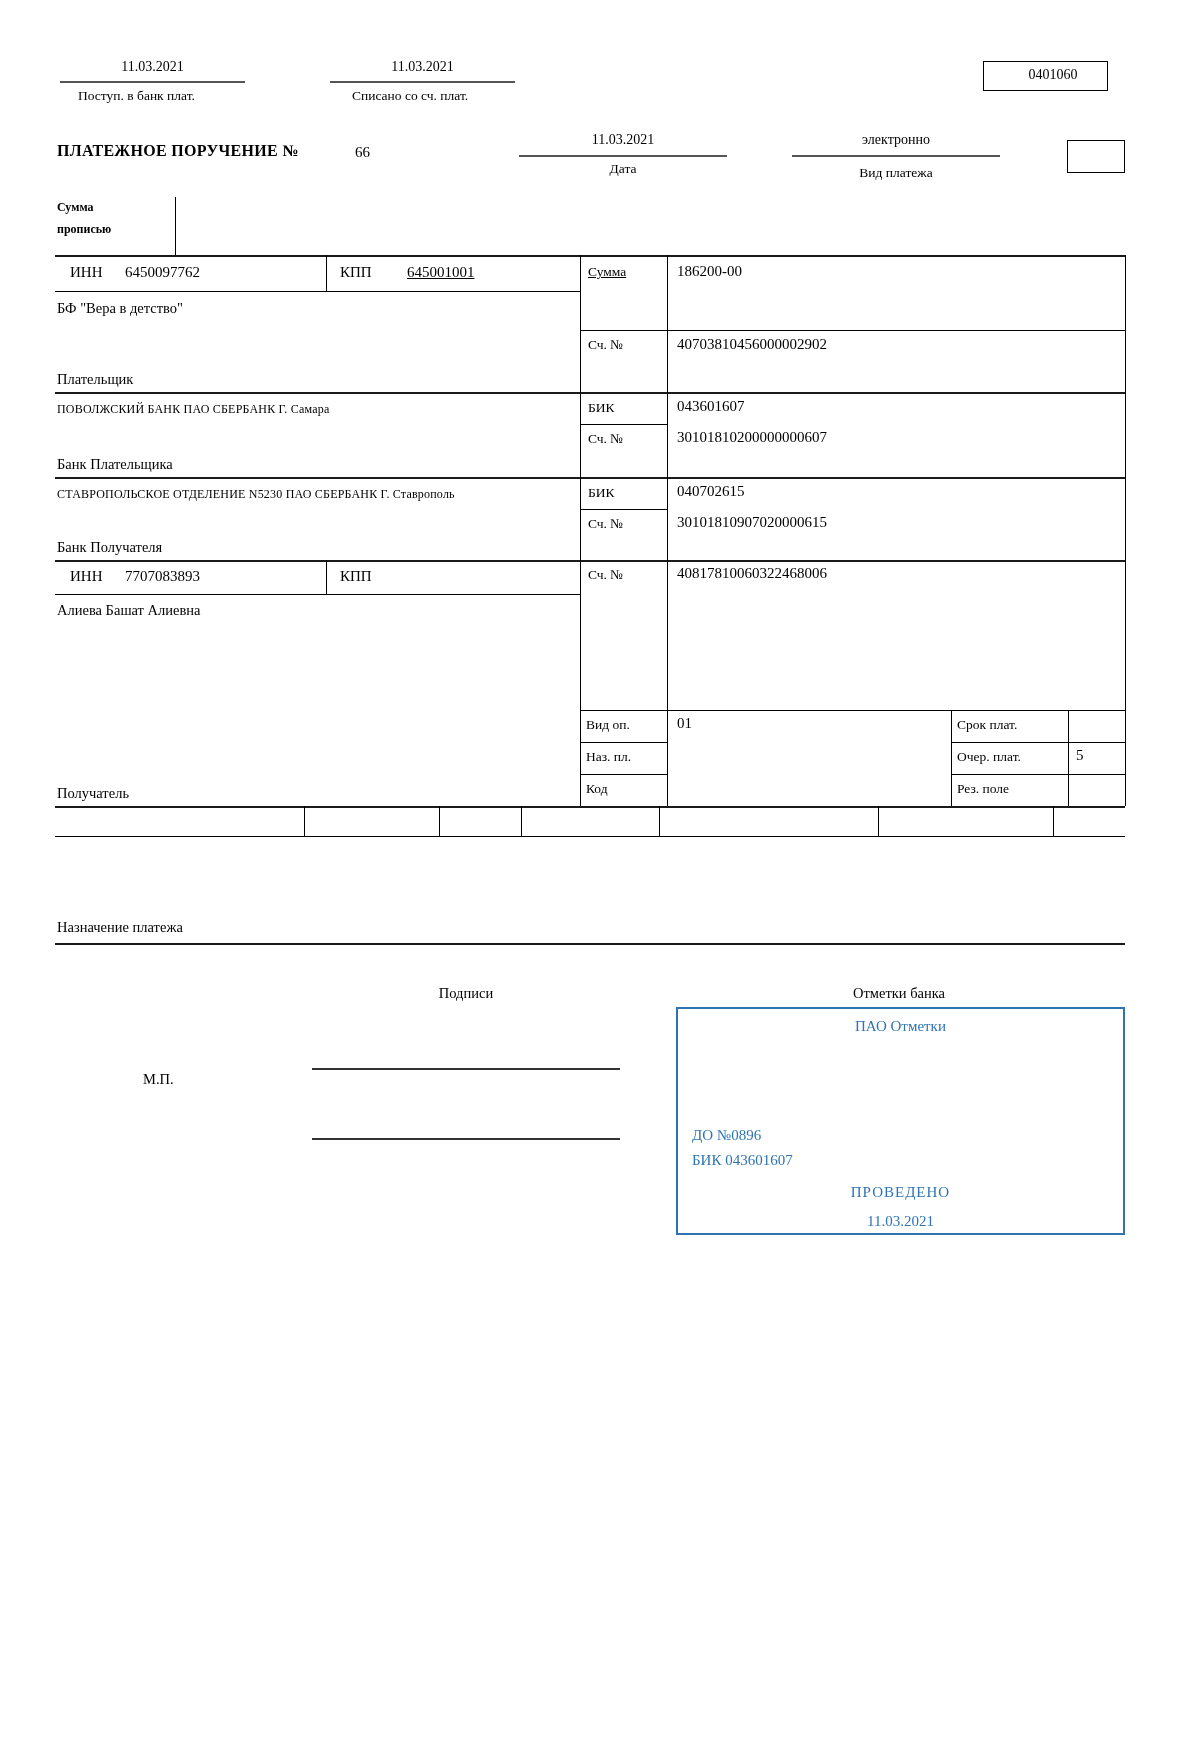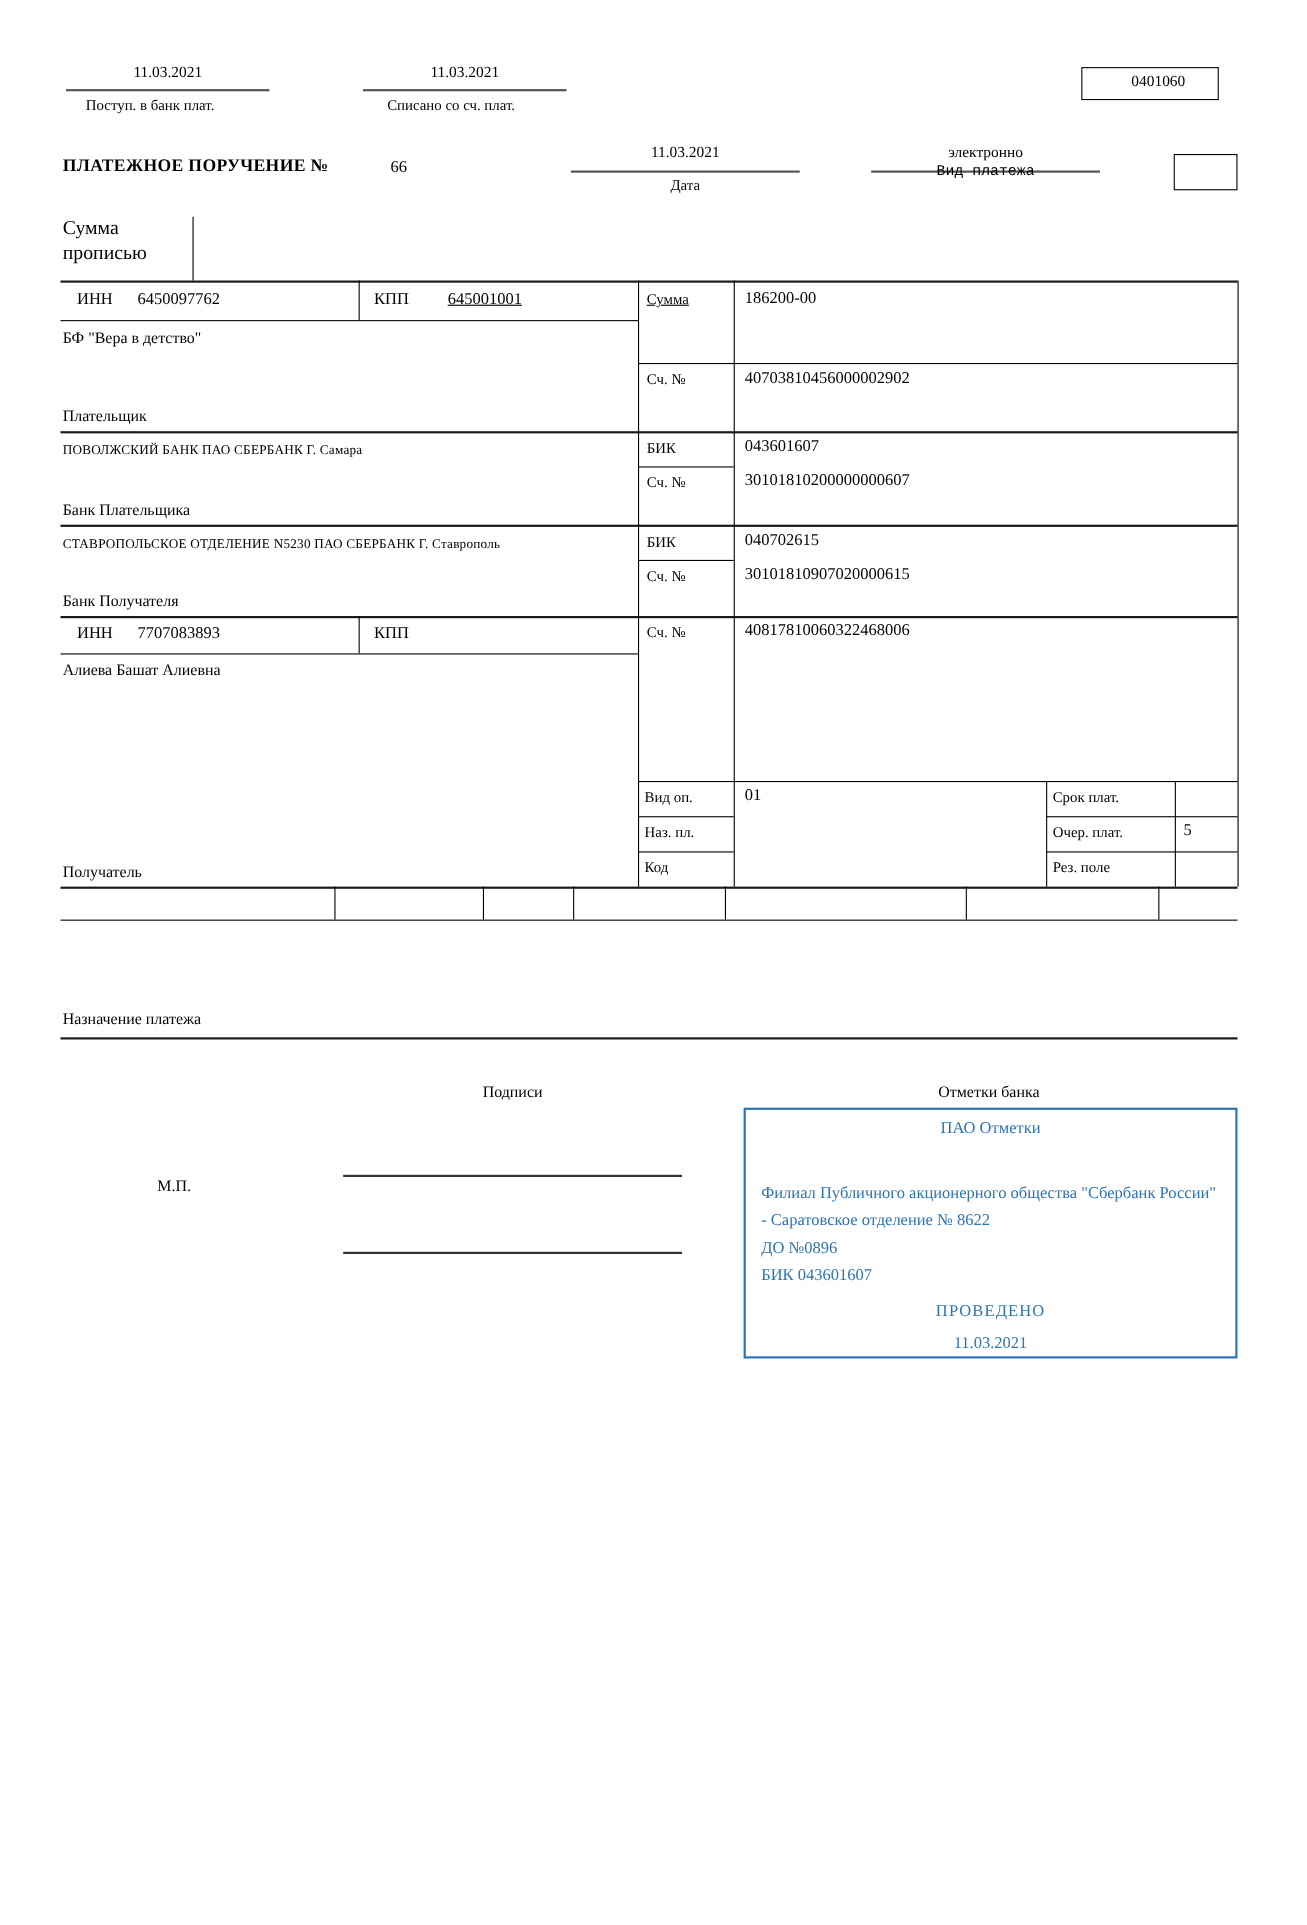--- a/index.html
+++ b/index.html
@@ -53,25 +53,25 @@
 
   <div class="t title" style="left:57px; top:142px;">ПЛАТЕЖНОЕ ПОРУЧЕНИЕ №</div>
   <div class="t" style="left:355px; top:143px;">66</div>
 
   <div class="t ctr" style="left:519px; top:131px; width:208px; font-size:14px;">11.03.2021</div>
   <div class="hlg" style="left:519px; top:155px; width:208px;"></div>
   <div class="t ctr sm" style="left:519px; top:160px; width:208px;">Дата</div>
 
   <div class="t ctr" style="left:792px; top:131px; width:208px; font-size:14px;">электронно</div>
   <div class="hlg" style="left:792px; top:155px; width:208px;"></div>
-  <div class="t ctr sm" style="left:792px; top:148px; width:208px;font-family:Liberation Mono, monospace;">Вид платежа</div>
+  <div class="t ctr sm" style="left:792px; top:164px; width:208px;">Вид платежа</div>
 
   <div class="bx" style="left:1067px; top:140px; width:58px; height:33px;"></div>
 
-  <div class="t wrap" style="left:57px; top:196px; width:85px; font-size:18px; line-height:22px;">Сумма прописью</div>
+  <div class="t wrap" style="left:57px; top:196px; width:85px; font-size:12px; line-height:22px;font-weight:bold;">Сумма прописью</div>
   <div class="vl" style="left:175px; top:197px; height:58px;"></div>
 
   <div class="hl2" style="left:55px; top:255px; width:1070px;"></div>
   <div class="hl" style="left:55px; top:291px; width:525px;"></div>
   <div class="hl" style="left:580px; top:330px; width:545px;"></div>
   <div class="hl2" style="left:55px; top:392px; width:1070px;"></div>
   <div class="hl" style="left:580px; top:424px; width:87px;"></div>
   <div class="hl2" style="left:55px; top:477px; width:1070px;"></div>
   <div class="hl" style="left:580px; top:509px; width:87px;"></div>
   <div class="hl2" style="left:55px; top:560px; width:1070px;"></div>
@@ -157,20 +157,19 @@
 
   <div class="t ctr seclabel" style="left:330px; top:984px; width:272px;">Подписи</div>
   <div class="t ctr seclabel" style="left:760px; top:984px; width:278px;">Отметки банка</div>
 
   <div class="t" style="left:143px; top:1070px; font-size:14.5px;">М.П.</div>
   <div class="hl2" style="left:312px; top:1068px; width:308px; background:#333;"></div>
   <div class="hl2" style="left:312px; top:1138px; width:308px; background:#333;"></div>
 
   <div class="stamp-box" style="left:676px; top:1007px; width:449px; height:228px;">
     <div class="t ctr" style="left:0; top:8px; width:445px;">ПАО Отметки</div>
-    <div class="t wrap" style="left:14px; top:64px; width:418px; line-height:25px;">Филиал Публичного акционерного общества "Сбербанк России" - Саратовское отделение № 8622</div>
     <div class="t" style="left:14px; top:117px;">ДО №0896</div>
     <div class="t" style="left:14px; top:142px;">БИК 043601607</div>
     <div class="t ctr" style="left:0; top:174px; width:445px; letter-spacing:1px;">ПРОВЕДЕНО</div>
     <div class="t ctr" style="left:0; top:203px; width:445px;">11.03.2021</div>
   </div>
 
 </div>
 
 </body></html>

